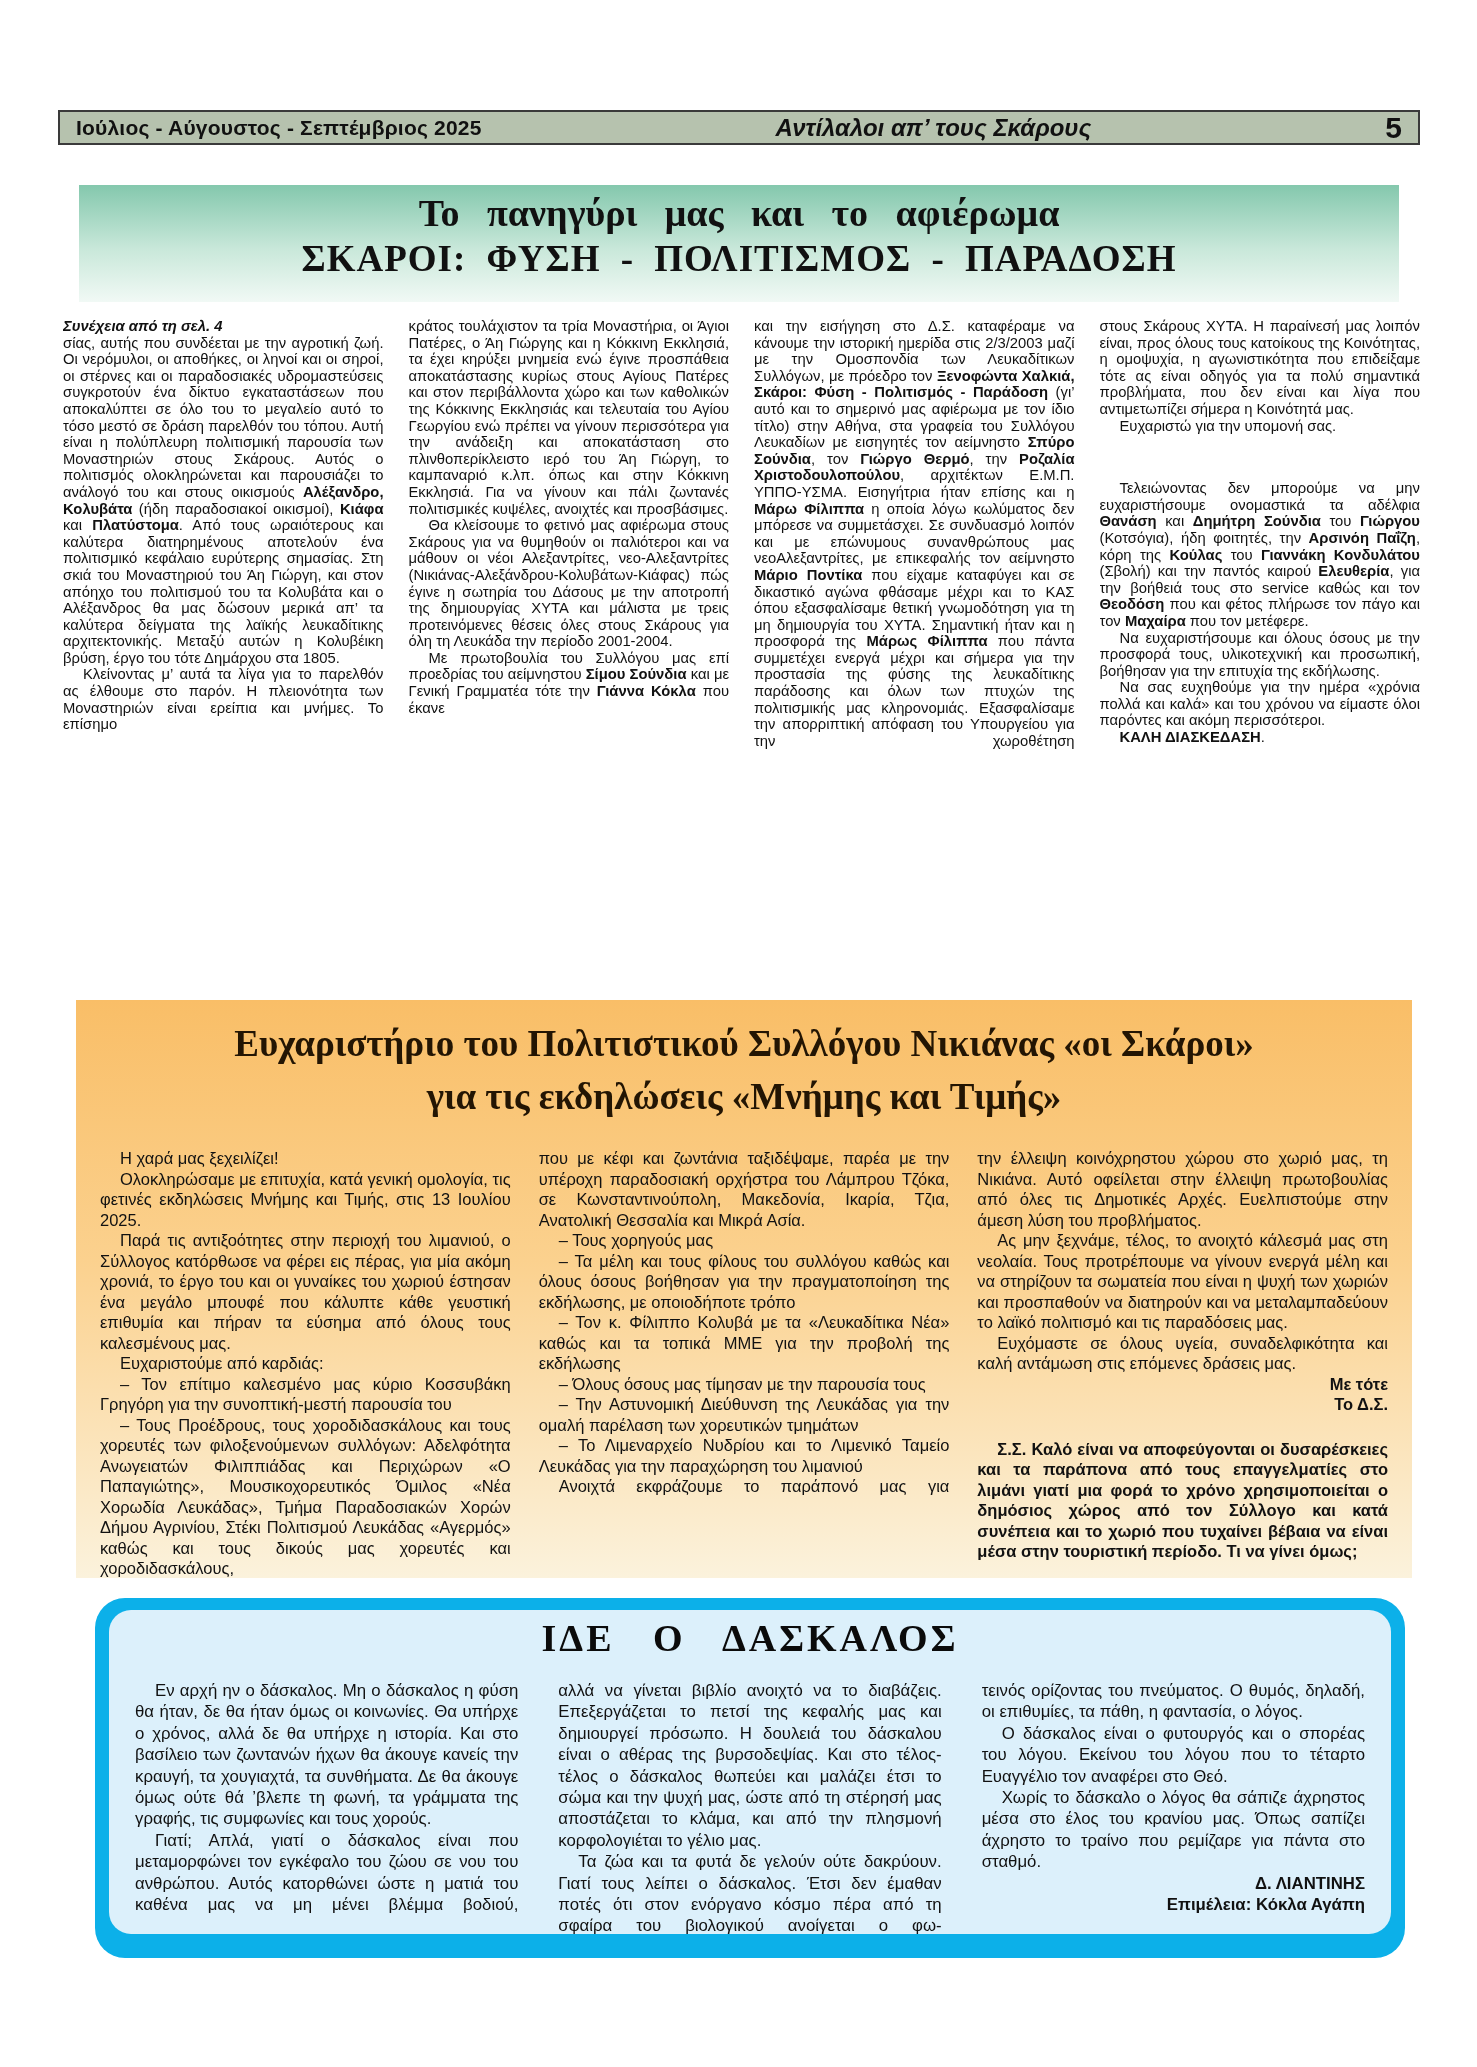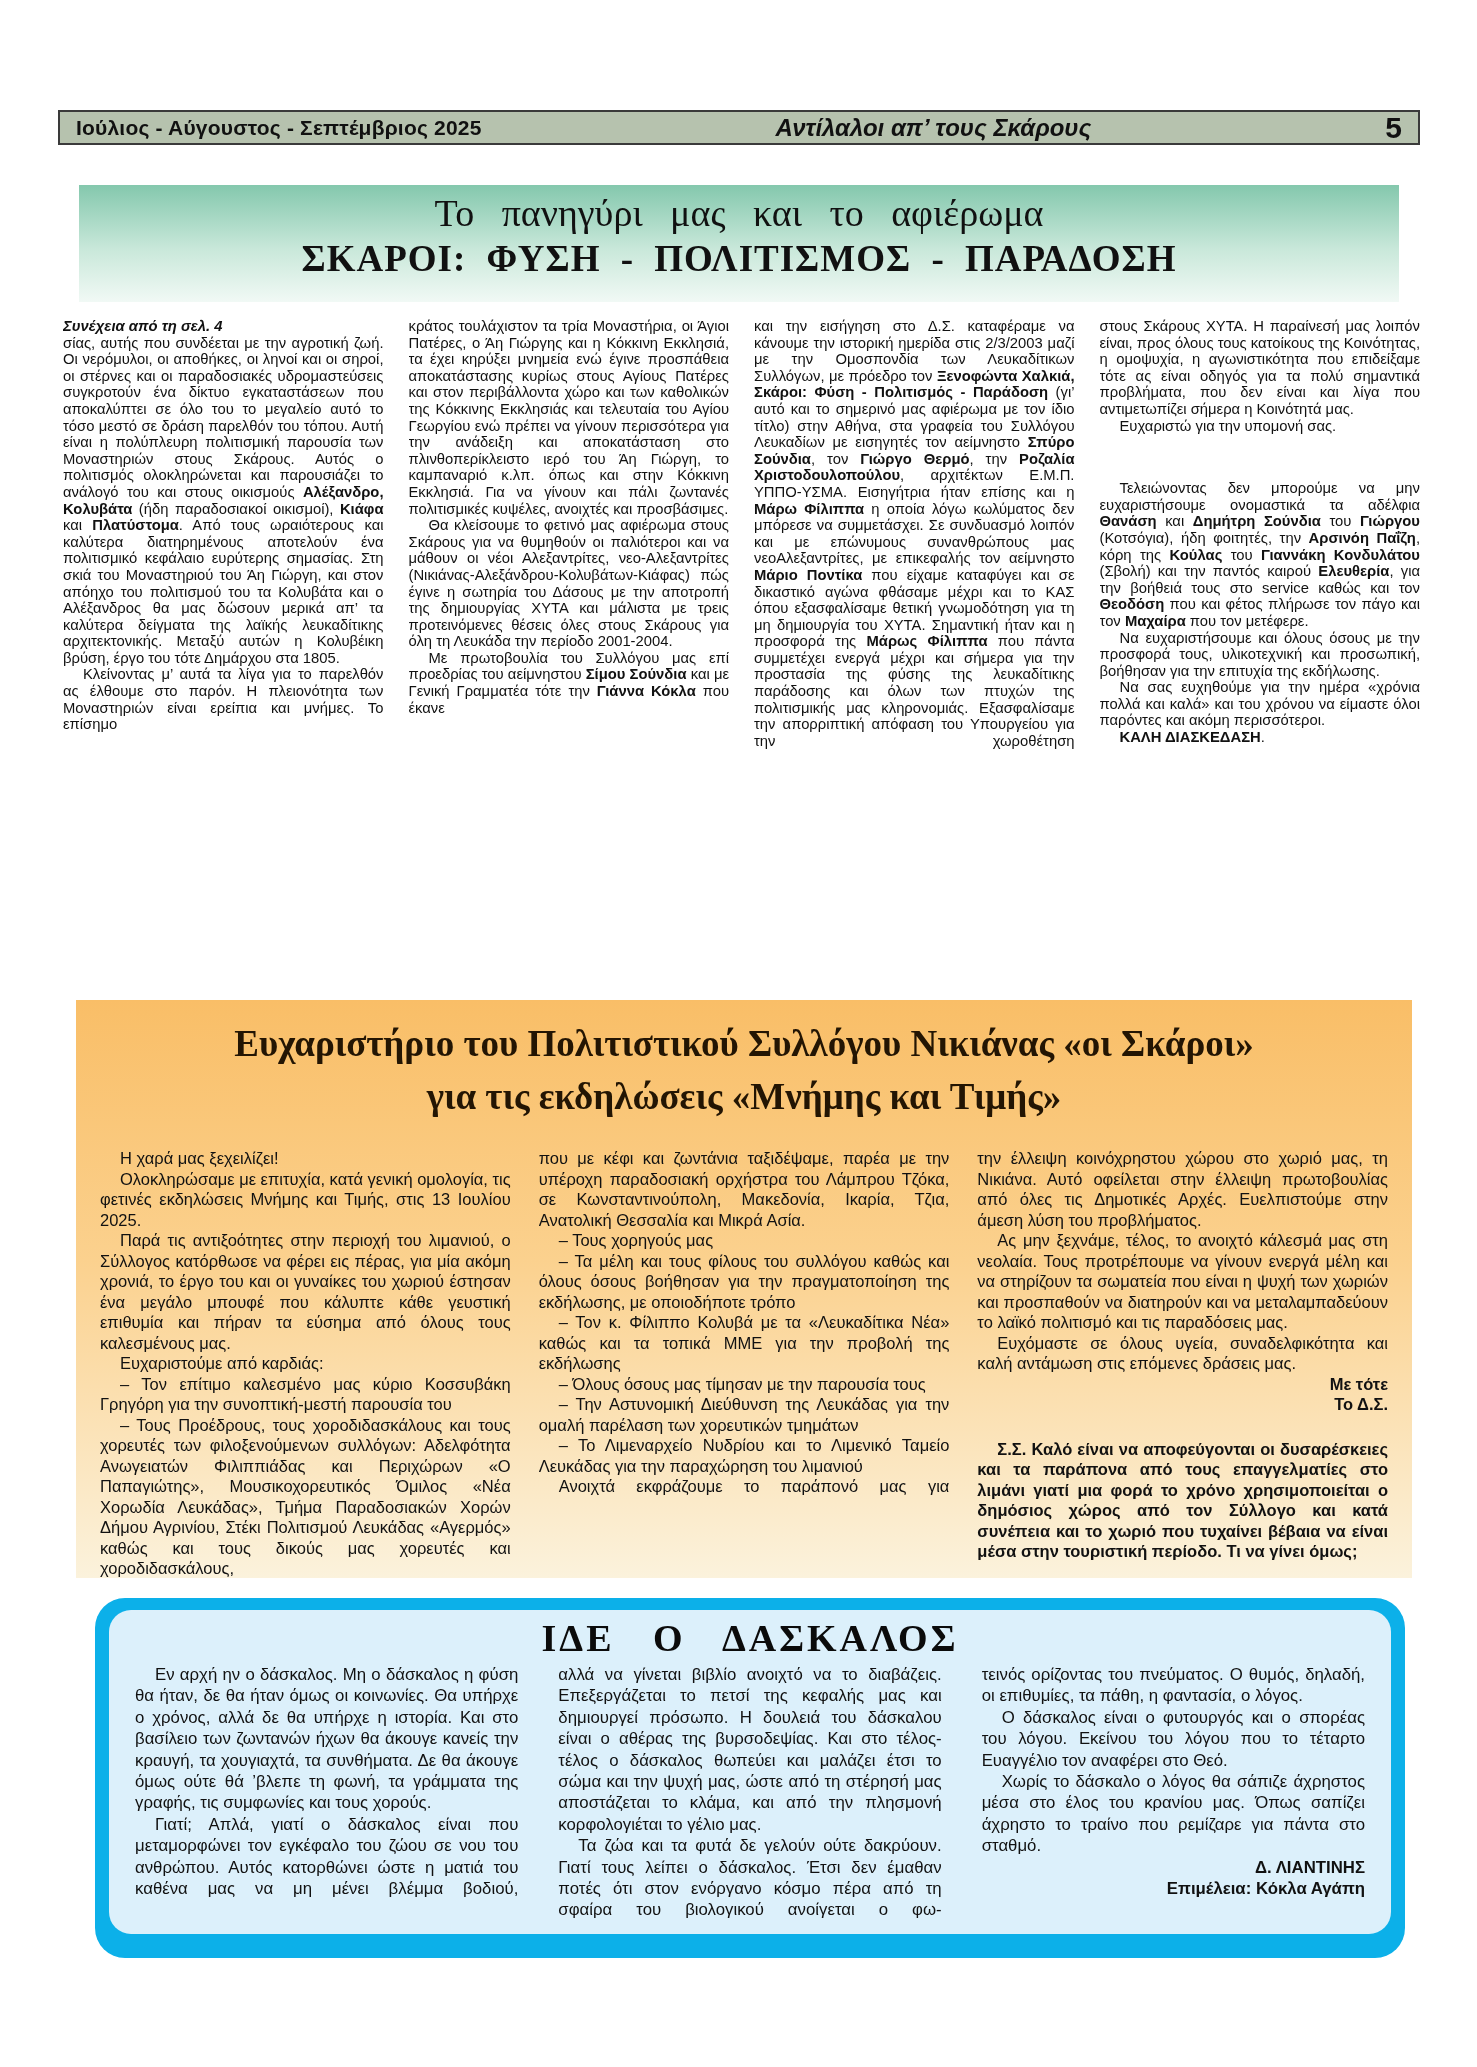--- a/index.html
+++ b/index.html
@@ -9,21 +9,21 @@
   .masthead{position:absolute;left:58px;top:110px;width:1362px;height:35px;
     background:#b6c2ae;border:2px solid #3a3a3a;box-sizing:border-box;
     display:flex;align-items:center;justify-content:space-between;padding:0 16px;}
   .masthead .date{font-size:21px;font-weight:bold;letter-spacing:.2px;}
   .masthead .paper{font-size:24px;font-weight:bold;font-style:italic;}
   .masthead .pageno{font-size:30px;font-weight:bold;}
   
   .green-head{position:absolute;left:79px;top:185px;width:1320px;height:117px;
     background:linear-gradient(180deg,#84c8ad 0%,#c9e8da 55%,#f1f9f5 100%);
     text-align:center;font-family:"Liberation Serif","DejaVu Serif",serif;}
-  .green-head .kicker{margin:6px 16px 0;font-size:38px;font-weight:normal;word-spacing:18px;}
+  .green-head .kicker{margin:6px 16px 0;font-size:38px;font-weight:bold;word-spacing:18px;}
   .green-head .headline{margin:2px 0 0;font-size:37px;font-weight:bold;word-spacing:10px;letter-spacing:1px;}
   
   .para{margin:0;text-align:justify;}
   .para.ind{text-indent:20px;}
   .para.right{text-align:right;}
   .para.fill{text-align-last:justify;}
   .para.gap{margin-top:46px;}
   .para.gap-sm{margin-top:24px;}
   .seg-n{font-weight:normal;font-style:normal;}
   .seg-b{font-weight:bold;}
@@ -41,21 +41,21 @@
   .orange-box .oh1{font-size:37px;line-height:44px;}
   .orange-box .oh2{font-size:37px;line-height:46px;}
   .orange-cols{display:flex;gap:28px;margin-top:28px;height:470px;overflow:hidden;}
   .orange-col{flex:1 1 0;font-size:16.5px;line-height:20.5px;overflow:hidden;}
   
   .blue-box{position:absolute;left:95px;top:1598px;width:1310px;height:360px;
     background:#0cb0e9;border-radius:30px;box-sizing:border-box;padding:12px 14px 24px;}
   .blue-inner{background:#dcf0fb;border-radius:22px;height:100%;box-sizing:border-box;
     padding:4px 26px 8px;overflow:hidden;}
   .blue-inner .bt{text-align:center;font-family:"Liberation Serif","DejaVu Serif",serif;
-    font-weight:bold;font-size:38px;margin:2px 0 4px;word-spacing:26px;letter-spacing:3px;color:#0b0b0b;}
+    font-weight:bold;font-size:38px;margin:2px 0 20px;word-spacing:26px;letter-spacing:3px;color:#0b0b0b;}
   .blue-cols{display:flex;gap:40px;height:262px;overflow:hidden;}
   .blue-col{flex:1 1 0;font-size:16.8px;line-height:21.4px;overflow:hidden;}
 </style>
 </head>
 <body>
 
 <div class="page">
 
   <div class="masthead">
     <span class="date">Ιούλιος - Αύγουστος - Σεπτέμβριος 2025</span>

